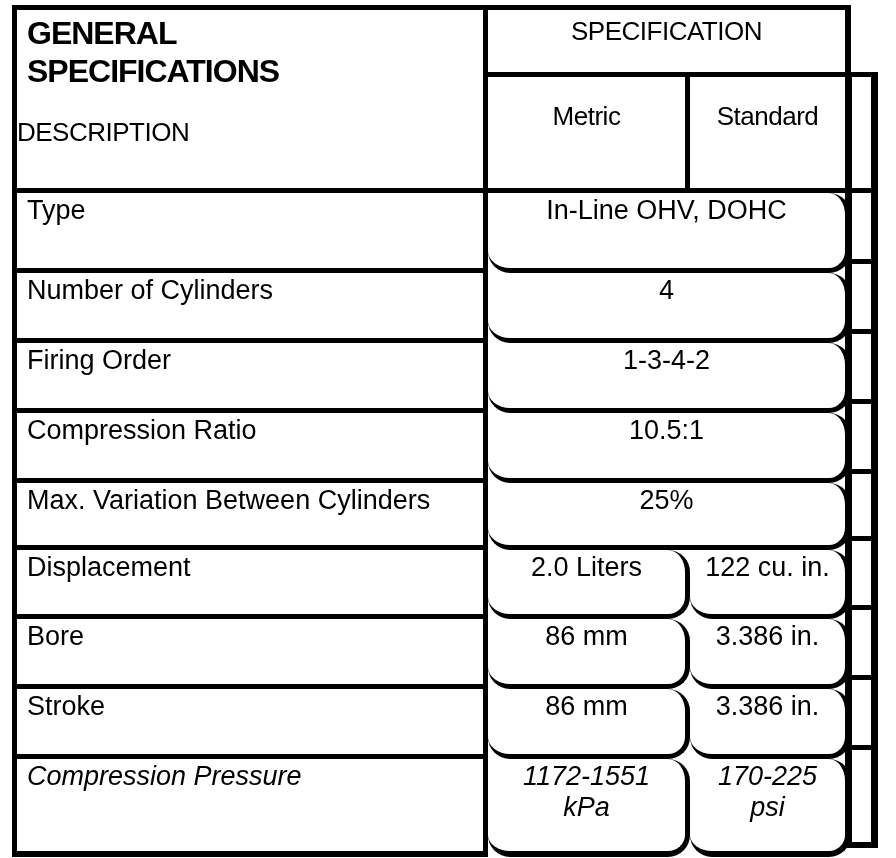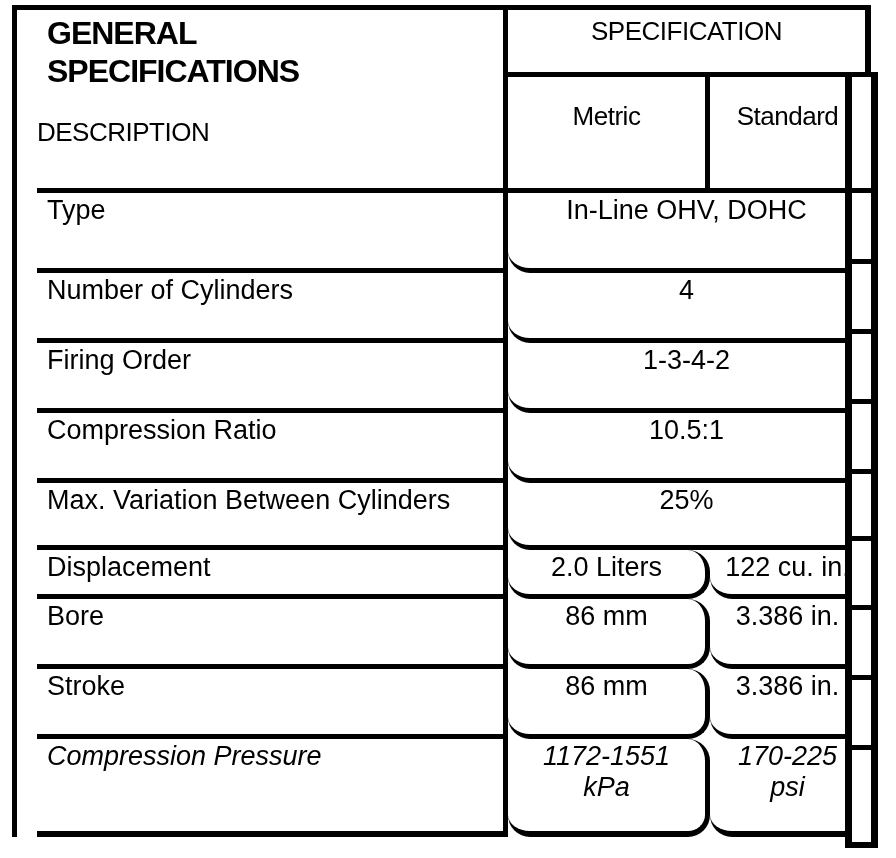--- a/index.html
+++ b/index.html
@@ -15,21 +15,20 @@
   .table-wrap {
     position: absolute; left: 12px; top: 5px;
     border-left: 5px solid #000;
     border-top: 5px solid #000;
   }
   table.spec {
     border-collapse: separate;
     border-spacing: 0;
     table-layout: fixed;
     width: 834px;
-    margin-left: 20px;
   }
   th, td {
     background: #fff;
     border-right: 5px solid #000;
     border-bottom: 5px solid #000;
     padding: 0;
     vertical-align: top;
     font-weight: normal;
     text-align: left;
   }
@@ -121,21 +120,21 @@
           <td class="val edge" colspan="2">1-3-4-2</td>
         </tr>
         <tr style="height:70px">
           <td class="desc">Compression Ratio</td>
           <td class="val edge" colspan="2">10.5:1</td>
         </tr>
         <tr style="height:67px">
           <td class="desc">Max. Variation Between Cylinders</td>
           <td class="val edge" colspan="2">25%</td>
         </tr>
-        <tr style="height:49px">
+        <tr style="height:69px">
           <td class="desc">Displacement</td>
           <td class="val">2.0 Liters</td>
           <td class="val edge">122 cu. in.</td>
         </tr>
         <tr style="height:70px">
           <td class="desc">Bore</td>
           <td class="val">86 mm</td>
           <td class="val edge">3.386 in.</td>
         </tr>
         <tr style="height:70px">

